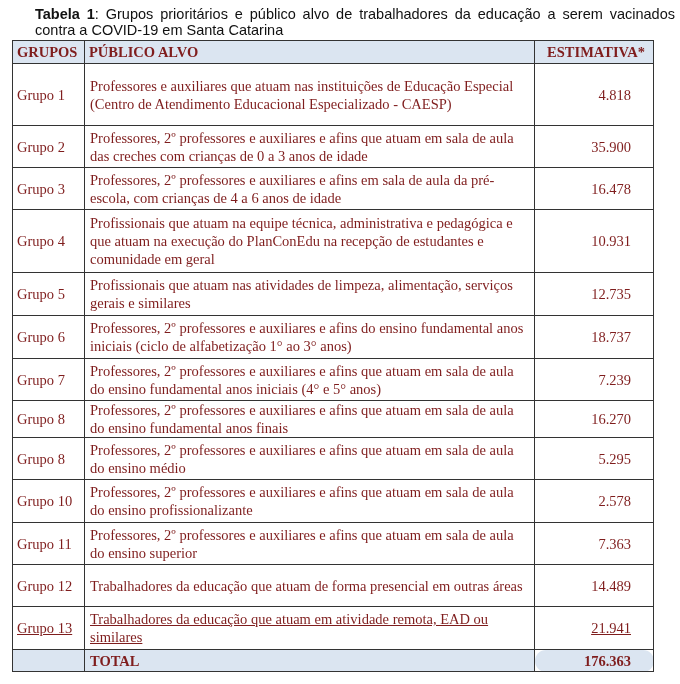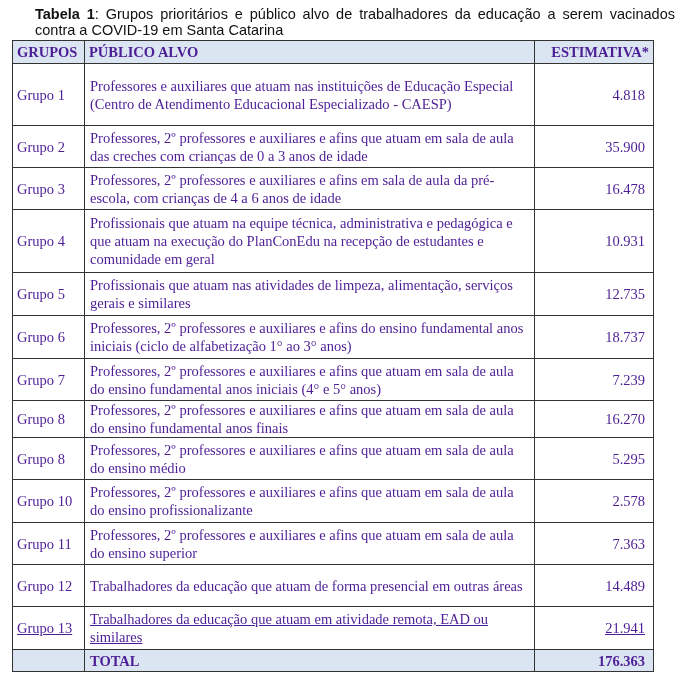--- a/index.html
+++ b/index.html
@@ -6,34 +6,34 @@
   body { width: 680px; height: 684px; position: relative; overflow: hidden; }
   .caption {
     position: absolute; left: 12px; top: 6px; width: 640px;
     font-family: "Liberation Sans", sans-serif; font-size: 14.5px; line-height: 16px;
     color: #111; text-align: justify; text-align-last: left; margin-left: 23px;
   }
   .caption .lbl { font-weight: bold; }
   table.t {
     position: absolute; left: 12px; top: 40px; width: 641px;
     border-collapse: collapse; table-layout: fixed;
-    font-family: "Liberation Serif", serif; color: #4c1d95;
+    font-family: "Liberation Serif", serif; color: #7f1d1d;
   }
   table.t td, table.t th {
     border: 1px solid #333; padding: 0 5px; font-size: 14.5px; line-height: 18px;
     vertical-align: middle;
   }
   table.t th {
     background: #dbe5f1; font-weight: bold; text-align: left; height: 22px; padding: 0 4px;
     font-size: 14.5px;
   }
-  table.t th.num { text-align: right; padding-left: 8px; }
+  table.t th.num { text-align: center; padding-left: 8px; }
   table.t td.grp { padding-left: 4px; white-space: nowrap; }
   table.t td.desc { padding-left: 5px; }
-  table.t td.val { text-align: right; padding-right: 8px; }
+  table.t td.val { text-align: right; padding-right: 22px; border-radius: 15px; }
   tr.total td { background: #dbe5f1; font-weight: bold; height: 21px; }
   col.c1 { width: 72px; }
   col.c2 { width: 450px; }
   col.c3 { width: 119px; }
 </style>
 </head>
 <body>
 
 <div class="caption">
   <span class="lbl">Tabela 1</span><span>: Grupos prioritários e público alvo de trabalhadores da educação a serem vacinados contra a COVID-19 em Santa Catarina</span>

